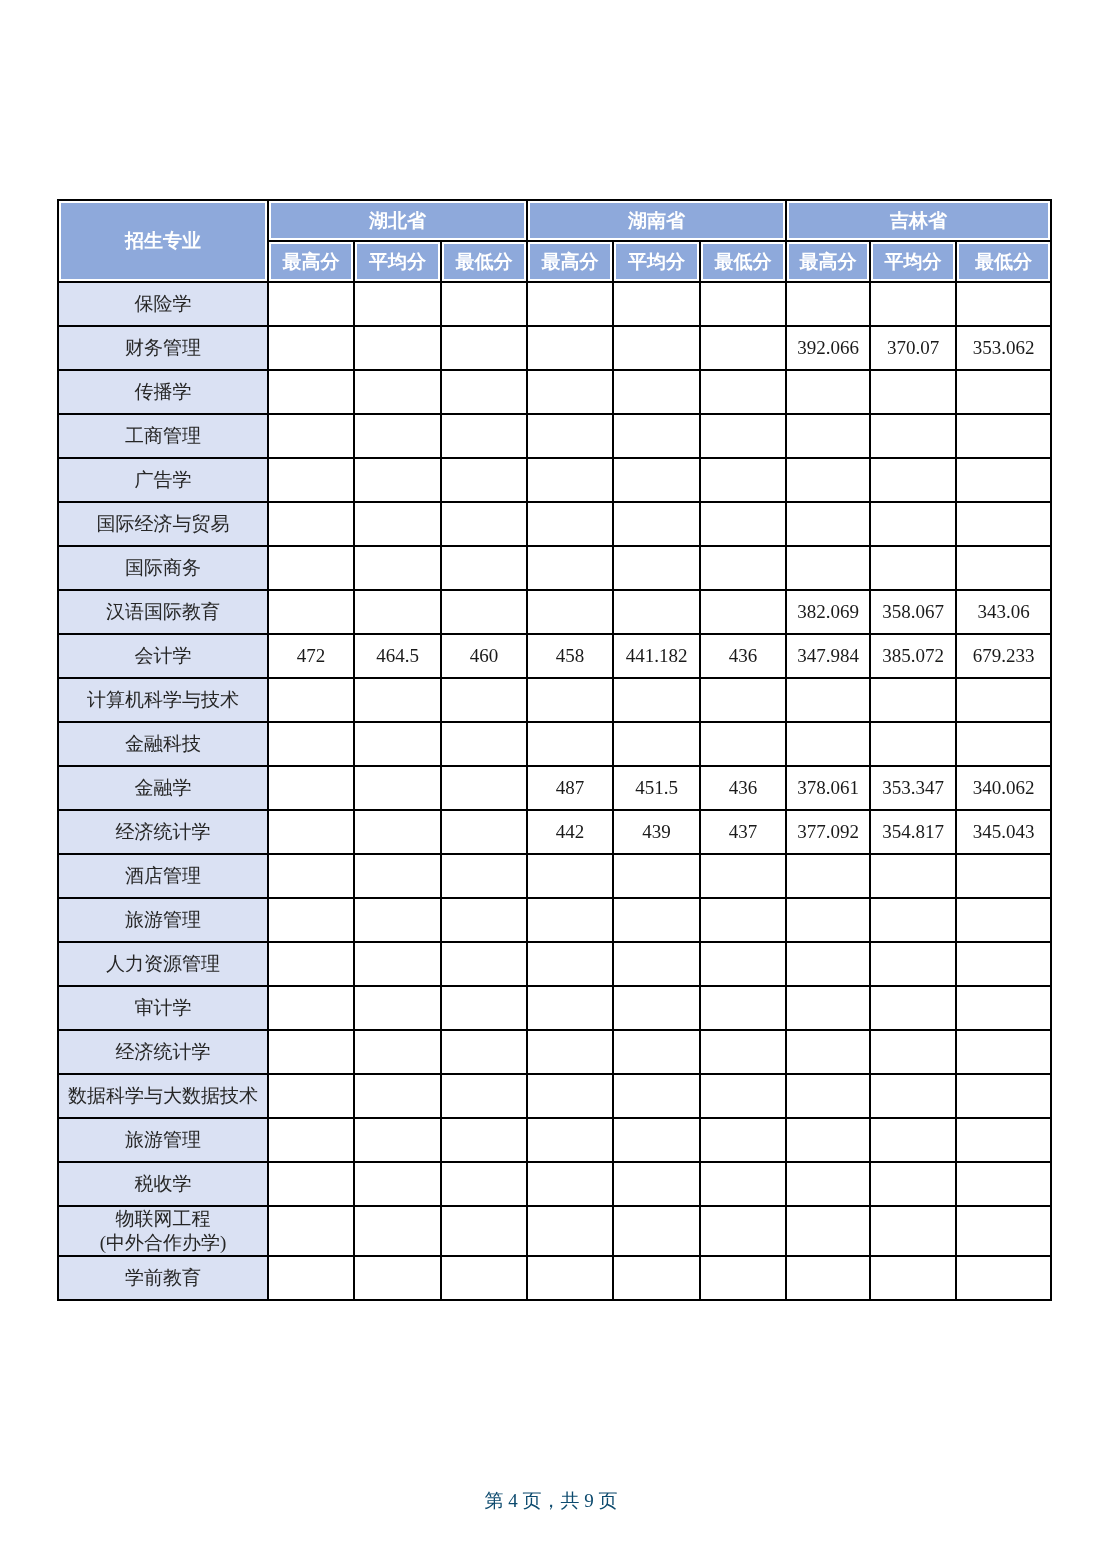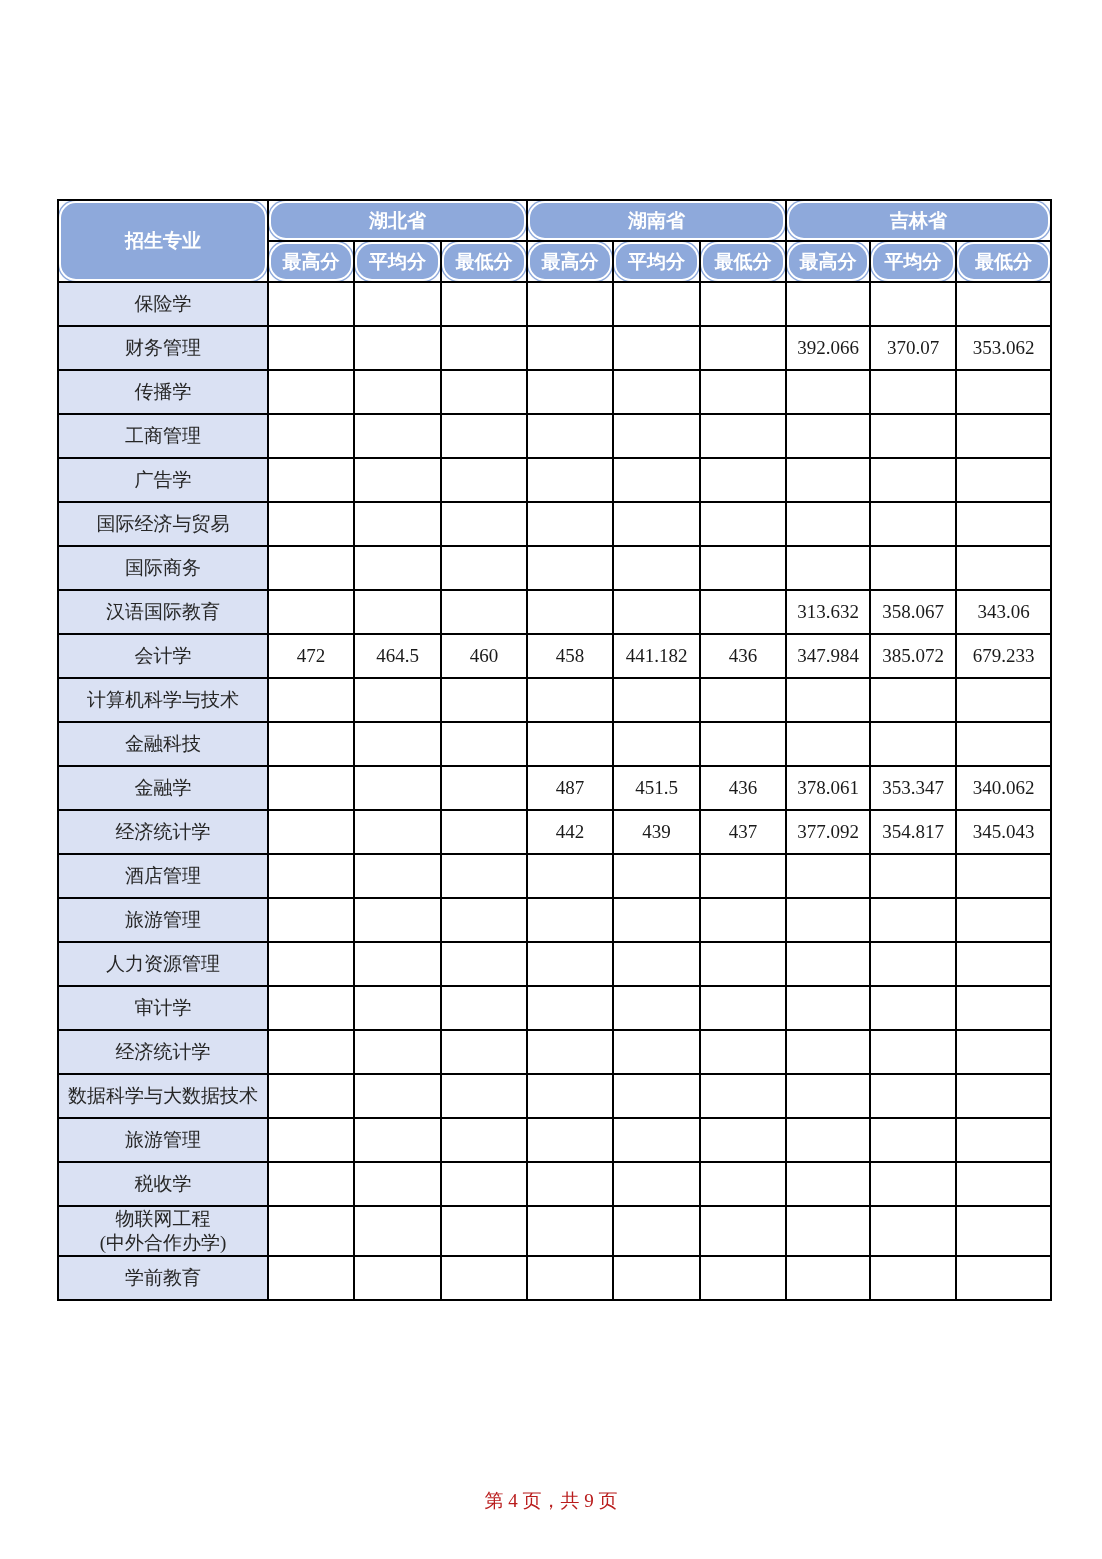--- a/index.html
+++ b/index.html
@@ -28,21 +28,20 @@
     vertical-align: middle;
     overflow: hidden;
   }
   
   .score-table thead th {
     background: #8EA9DB;
     color: #ffffff;
     font-weight: bold;
     font-size: 19px;
     box-shadow: inset 0 0 0 2px #ffffff;
-    border-radius: 17px;
   }
   .score-table thead tr { height: 41px; }
   
   .score-table tbody th.major {
     background: #DAE1F3;
     color: #262626;
     font-weight: normal;
     font-size: 19px;
     white-space: pre-line;
     line-height: 1.25;
@@ -54,21 +53,21 @@
   }
   .score-table tbody tr { height: 44px; }
   .score-table tbody tr.tall { height: 40px; }
   .page-footer {
     position: absolute;
     top: 1488px;
     left: 0;
     width: 100%;
     text-align: center;
     font-size: 19px;
-    color: #b91c1c;
+    color: #0c4a6e;
   }
 </style>
 </head>
 <body>
 
 <table class="score-table">
   <colgroup>
     <col style="width:210px">
     <col style="width:86px">
       <col style="width:87px">
@@ -185,21 +184,21 @@
         <td></td>
       </tr>
       <tr>
         <th class="major">汉语国际教育</th>
         <td></td>
         <td></td>
         <td></td>
         <td></td>
         <td></td>
         <td></td>
-        <td>313.632</td>
+        <td>382.069</td>
         <td>358.067</td>
         <td>343.06</td>
       </tr>
       <tr>
         <th class="major">会计学</th>
         <td>472</td>
         <td>464.5</td>
         <td>460</td>
         <td>458</td>
         <td>441.182</td>

